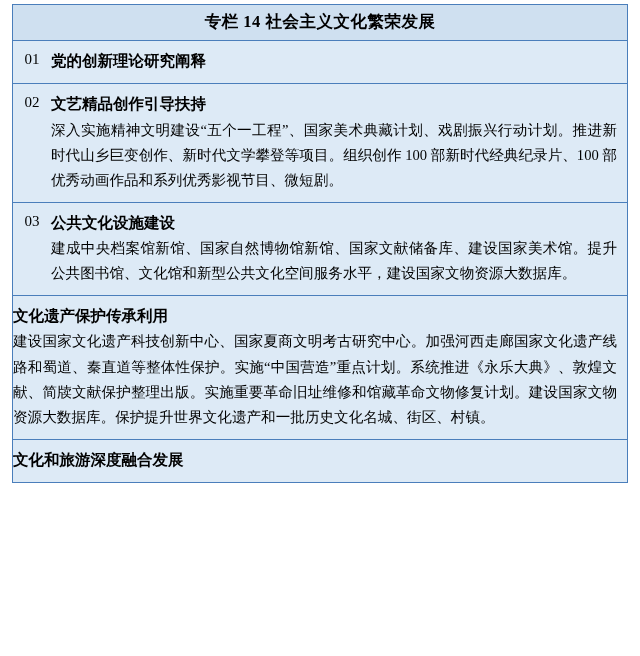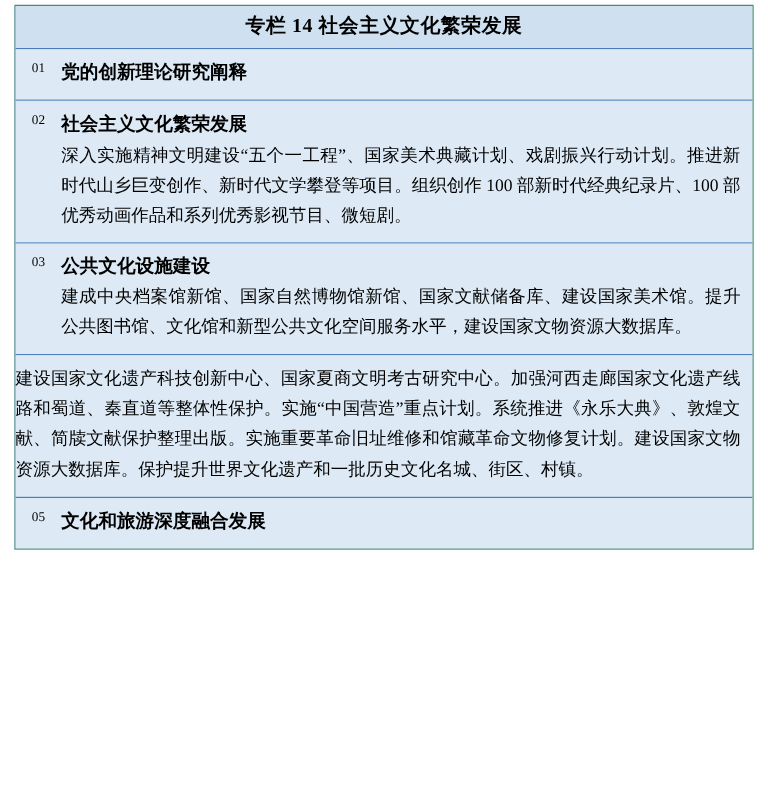--- a/index.html
+++ b/index.html
@@ -37,21 +37,21 @@
     border-bottom: 1px solid #4a7ebb;
     background: #ddeaf6;
   }
   .row:last-child {
     border-bottom: none;
   }
   .num-cell {
     width: 38px;
     flex: 0 0 38px;
     text-align: center;
-    font-size: 11px;
+    font-size: 15px;
     padding-top: 10px;
     color: #000000;
     font-family: "Liberation Serif", serif;
   }
   .content-cell {
     flex: 1 1 auto;
     padding: 8px 10px 9px 0;
   }
   .item-title {
     font-size: 15.5px;
@@ -78,39 +78,39 @@
   <div class="row">
     <div class="num-cell">01</div>
     <div class="content-cell">
       <div class="item-title">党的创新理论研究阐释</div>
     </div>
   </div>
 
   <div class="row">
     <div class="num-cell">02</div>
     <div class="content-cell">
-      <div class="item-title">社会主义文化繁荣发展</div>
+      <div class="item-title">文艺精品创作引导扶持</div>
       <div class="item-body">深入实施精神文明建设“五个一工程”、国家美术典藏计划、戏剧振兴行动计划。推进新时代山乡巨变创作、新时代文学攀登等项目。组织创作 100 部新时代经典纪录片、100 部优秀动画作品和系列优秀影视节目、微短剧。</div>
     </div>
   </div>
 
   <div class="row">
     <div class="num-cell">03</div>
     <div class="content-cell">
       <div class="item-title">公共文化设施建设</div>
       <div class="item-body">建成中央档案馆新馆、国家自然博物馆新馆、国家文献储备库、建设国家美术馆。提升公共图书馆、文化馆和新型公共文化空间服务水平，建设国家文物资源大数据库。</div>
     </div>
   </div>
 
   <div class="row">
     <div class="content-cell">
+      <div class="item-title">文化遗产保护传承利用</div>
       <div class="item-body">建设国家文化遗产科技创新中心、国家夏商文明考古研究中心。加强河西走廊国家文化遗产线路和蜀道、秦直道等整体性保护。实施“中国营造”重点计划。系统推进《永乐大典》、敦煌文献、简牍文献保护整理出版。实施重要革命旧址维修和馆藏革命文物修复计划。建设国家文物资源大数据库。保护提升世界文化遗产和一批历史文化名城、街区、村镇。</div>
     </div>
   </div>
 
   <div class="row">
-    <div class="num-cell">05</div>
     <div class="content-cell">
       <div class="item-title">文化和旅游深度融合发展</div>
     </div>
   </div>
 
 </div>
 
 </body></html>

